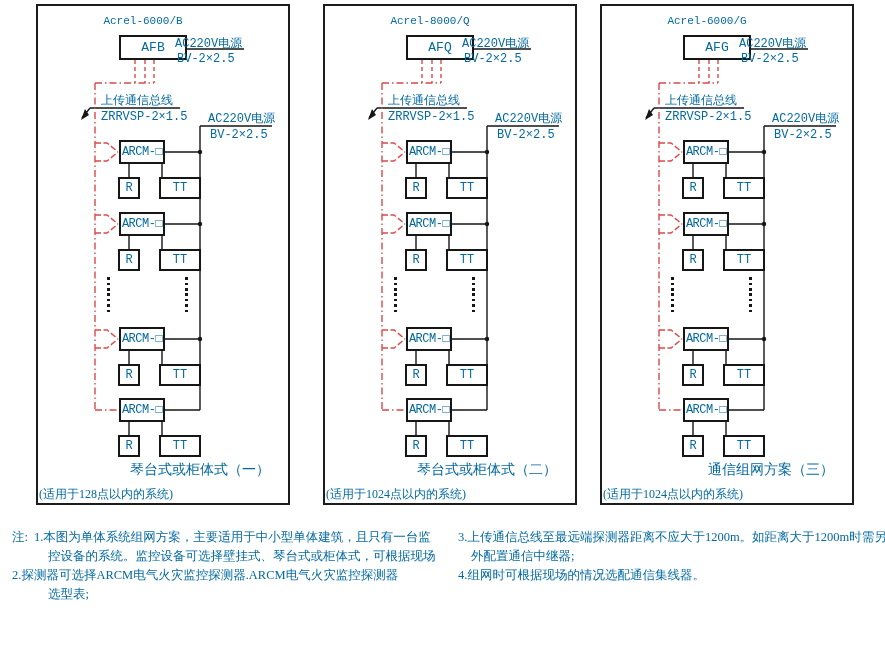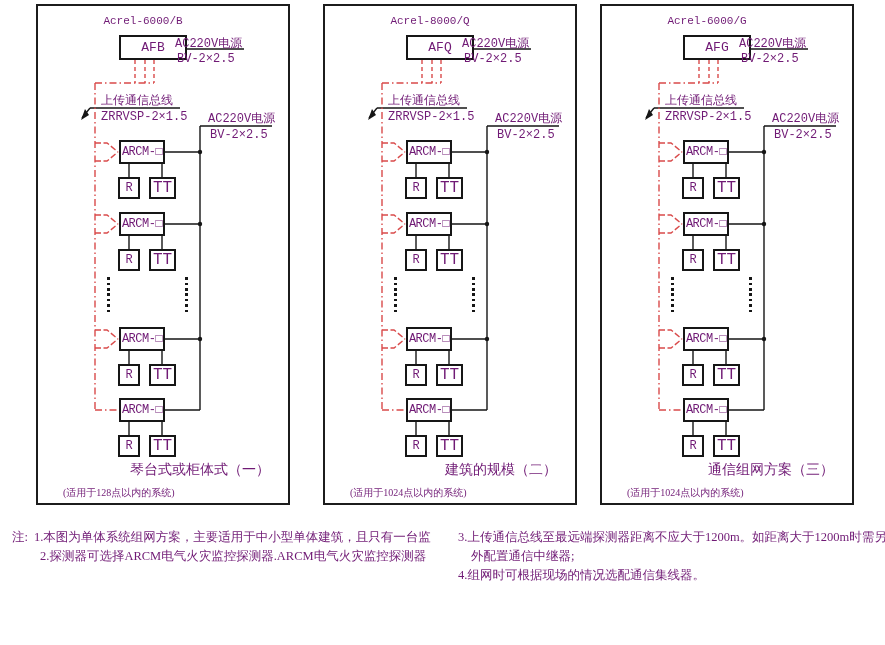--- a/index.html
+++ b/index.html
@@ -1,43 +1,43 @@
 <!DOCTYPE html>
 <html><head>
 <meta charset="utf-8">
 <style>
   html,body{margin:0;padding:0;background:#fff;}
-  #canvas{position:relative;width:885px;height:645px;background:#fff;color:#701a75;
+  #canvas{position:relative;width:885px;height:645px;background:#fff;color:#0369a1;
           font-family:"Liberation Sans",sans-serif;overflow:hidden;}
   .panel{position:absolute;top:4px;width:254px;height:501px;border:2px solid #1c1c1c;
          background:#fff;box-sizing:border-box;}
   .panel svg{position:absolute;left:0;top:0;}
   .lat{font-family:"Liberation Mono","DejaVu Sans Mono",monospace;}
   .p-title{position:absolute;left:30px;top:9px;width:150px;text-align:center;
            font-size:11px;white-space:nowrap;}
   .ctrl{position:absolute;left:81px;top:29px;width:68px;height:25px;border:2px solid #161616;
         box-sizing:border-box;text-align:center;line-height:21px;font-size:13px;background:#fff;}
   .lbl{position:absolute;white-space:nowrap;font-size:12px;}
   .arcm{position:absolute;left:81px;width:46px;height:24px;border:2px solid #161616;
         box-sizing:border-box;text-align:center;line-height:20px;font-size:12px;
         letter-spacing:-0.5px;background:#fff;}
   .rb{position:absolute;left:80px;width:22px;height:22px;border:2px solid #161616;
       box-sizing:border-box;text-align:center;line-height:18px;font-size:12px;background:#fff;}
-  .tb{position:absolute;left:111px;width:27px;height:22px;border:2px solid #161616;
-      box-sizing:border-box;text-align:center;line-height:18px;font-size:16px;background:#fff;}
+  .tb{position:absolute;left:121px;width:42px;height:22px;border:2px solid #161616;
+      box-sizing:border-box;text-align:center;line-height:18px;font-size:12px;background:#fff;}
   .dots{position:absolute;top:271px;width:3px;height:36px;
         background:repeating-linear-gradient(to bottom,#161616 0 2.5px,transparent 2.5px 5.5px);}
   .caption{position:absolute;right:18px;top:455px;font-size:14px;white-space:nowrap;
            font-family:"Liberation Serif",serif;}
-  .scope{position:absolute;left:25px;top:480px;font-size:10px;white-space:nowrap;
+  .scope{position:absolute;left:1px;top:480px;font-size:12px;white-space:nowrap;
          font-family:"Liberation Serif",serif;}
   .notes{position:absolute;font-size:12.5px;line-height:19px;white-space:nowrap;
          font-family:"Liberation Serif",serif;}
   .nprefix{margin-right:6px;}
-  .num{margin-left:28px;}
+  .num{}
   .cont{margin-left:36px;}
   .cont2{margin-left:13px;}
 </style>
 </head>
 <body>
 
 <div id="canvas">
 
   <section class="panel" style="left:36px">
     <svg width="250" height="497" viewBox="0 0 250 497">
@@ -114,21 +114,21 @@
     <div class="dots" style="left:147px"></div>
 
     <div class="arcm lat" style="top:321px">ARCM-□</div>
     <div class="rb lat" style="top:358px">R</div>
     <div class="tb lat" style="top:358px">TT</div>
 
     <div class="arcm lat" style="top:392px">ARCM-□</div>
     <div class="rb lat" style="top:429px">R</div>
     <div class="tb lat" style="top:429px">TT</div>
 
-    <div class="caption">建筑的规模（二）</div>
+    <div class="caption">琴台式或柜体式（二）</div>
     <div class="scope">(适用于1024点以内的系统)</div>
   </section>
 
   <section class="panel" style="left:600px">
     <svg width="250" height="497" viewBox="0 0 250 497">
       <path d="M133 43 H206 M162 120 H234 M162 120 V404 M127 146 H162 M127 218 H162 M127 333 H162 M127 404 H162 M91 158 V171 M124 158 V171 M91 230 V243 M124 230 V243 M91 345 V358 M124 345 V358 M91 416 V429 M124 416 V429 M142 102 H52 M52 102 L44 112" fill="none" stroke="#161616" stroke-width="1.4"></path>
       <polygon points="43,114 51,109 47,103" fill="#161616"></polygon>
       <circle cx="162" cy="146" r="2.2" fill="#161616"></circle>
       <circle cx="162" cy="218" r="2.2" fill="#161616"></circle>
       <circle cx="162" cy="333" r="2.2" fill="#161616"></circle>
@@ -163,21 +163,23 @@
     <div class="arcm lat" style="top:392px">ARCM-□</div>
     <div class="rb lat" style="top:429px">R</div>
     <div class="tb lat" style="top:429px">TT</div>
 
     <div class="caption">通信组网方案（三）</div>
     <div class="scope">(适用于1024点以内的系统)</div>
   </section>
 
   <div class="notes" style="left:12px;top:528px">
     <div class="nline"><span class="nprefix">注:</span><span>1.本图为单体系统组网方案，主要适用于中小型单体建筑，且只有一台监</span></div>
+    <div class="nline cont">控设备的系统。监控设备可选择壁挂式、琴台式或柜体式，可根据现场</div>
     <div class="nline num">2.探测器可选择ARCM电气火灾监控探测器.ARCM电气火灾监控探测器</div>
+    <div class="nline cont">选型表;</div>
   </div>
 
   <div class="notes" style="left:458px;top:528px">
     <div class="nline">3.上传通信总线至最远端探测器距离不应大于1200m。如距离大于1200m时需另</div>
     <div class="nline cont2">外配置通信中继器;</div>
     <div class="nline">4.组网时可根据现场的情况选配通信集线器。</div>
   </div>
 
 </div>
 

